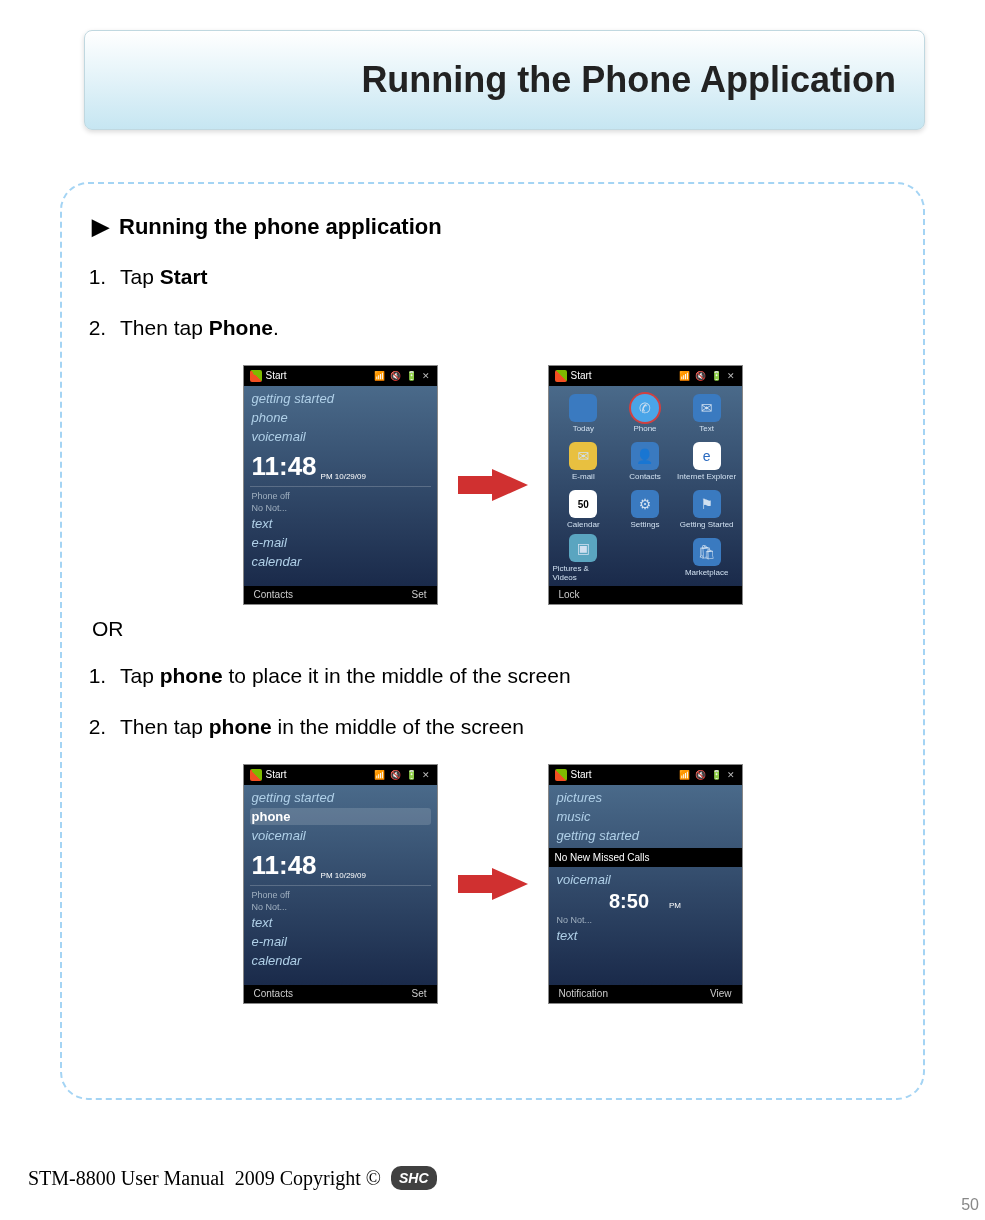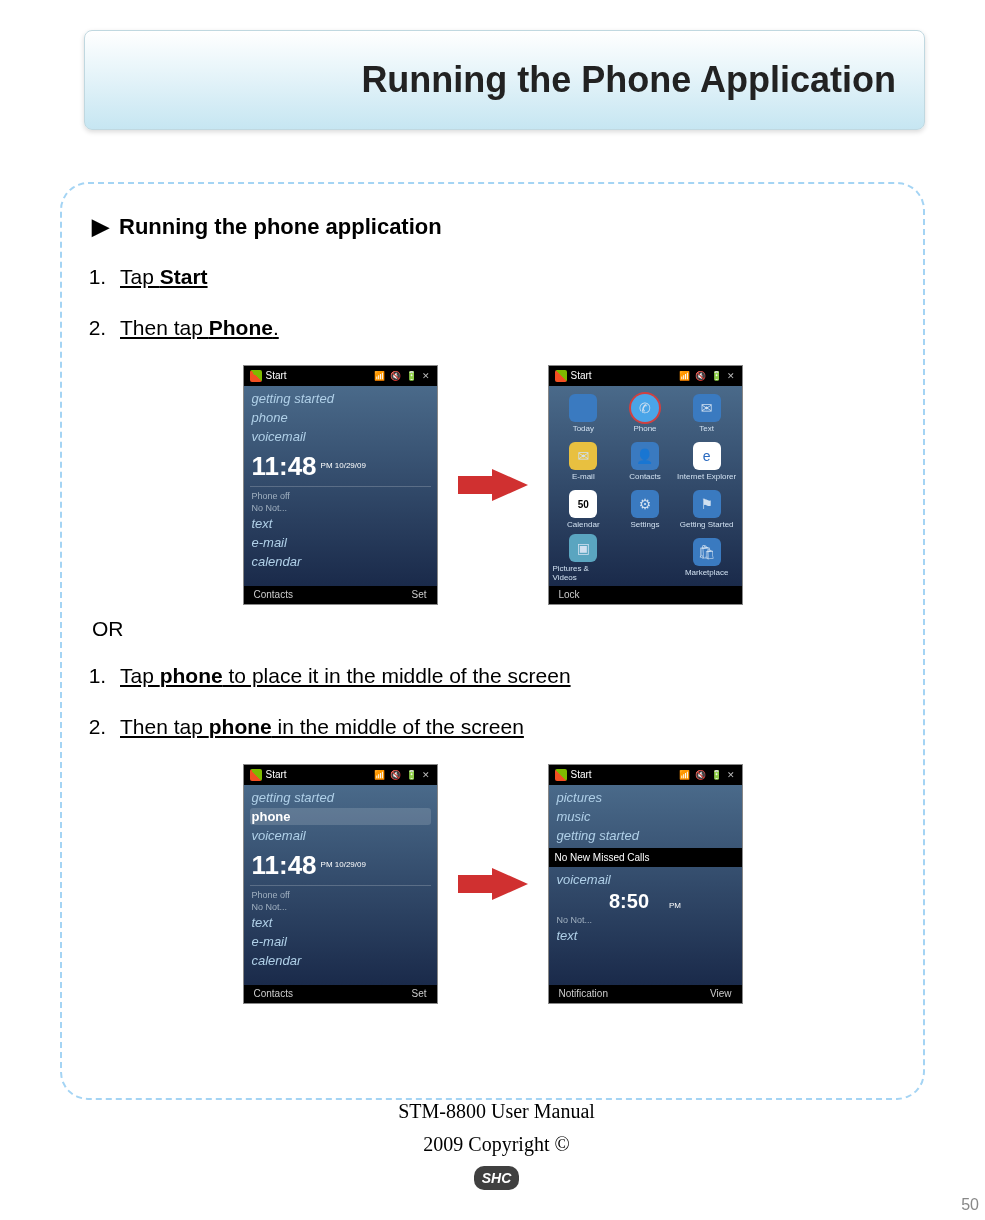--- a/index.html
+++ b/index.html
@@ -73,21 +73,20 @@
   .sub-heading .arrow { margin-right: 4px; }
   ol.steps {
     margin-left: 20px;
     font-size: 21px;
     margin-bottom: 10px;
   }
   ol.steps li {
     margin-bottom: 22px;
     padding-left: 8px;
     line-height: 1.4;
-    text-decoration: underline;
   }
   .or-text {
     font-size: 21px;
     margin: 8px 0 20px 0;
   }
   .screenshot-row {
     display: flex;
     align-items: center;
     justify-content: center;
     gap: 20px;
@@ -168,21 +167,21 @@
   }
   .list-item.sel {
     background: rgba(255,255,255,0.15);
     border-radius: 3px;
     color: #fff;
     font-weight: bold;
     font-style: normal;
   }
   .clock-row {
     display: flex;
-    align-items: center;
+    align-items: flex-end;
     gap: 4px;
     padding: 4px 2px;
     border-bottom: 1px solid rgba(255,255,255,0.2);
     margin-bottom: 2px;
     color: #fff;
   }
   .clock-time { font-size: 26px; font-weight: bold; }
   .clock-sub { font-size: 8px; line-height: 1.1; }
   .small-line { font-size: 9px; color: #a0b0c0; padding: 0 2px; }
   .phone-banner {
@@ -216,21 +215,20 @@
   }
   .arrow-wrap { width: 70px; display:flex; justify-content:flex-end; }
   .footer {
     position: absolute;
     left: 28px; right: 20px;
     bottom: 30px;
     display: flex;
     align-items: center;
     gap: 10px;
     font-size: 18px;
-    flex-direction: column;
   }
   .footer .manual { font-family: Georgia, serif; font-size: 20px; }
   .footer .cop { font-family: Georgia, serif; font-size: 20px; }
   .footer .company { font-size: 22px; }
   .shc-logo {
     background: #404040; color: #fff;
     font-weight: bold; font-style: italic;
     padding: 4px 8px; border-radius: 10px;
     font-size: 14px;
   }

